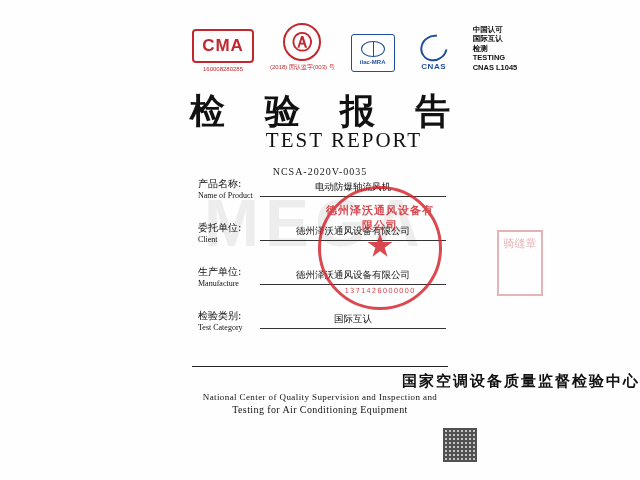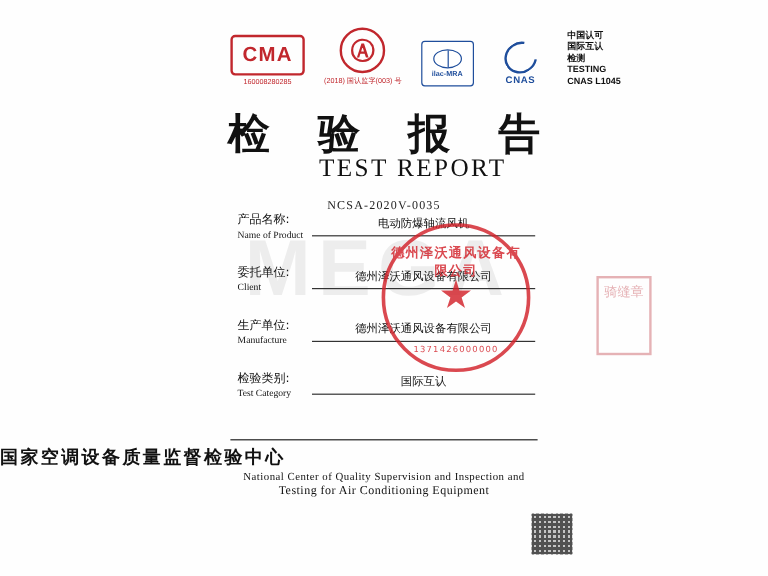--- a/index.html
+++ b/index.html
@@ -326,21 +326,21 @@
     position: absolute;
     left: 192px;
     top: 366px;
     width: 256px;
     border-top: 1px solid #222;
   }
   .org-cn {
     position: absolute;
     top: 372px;
     left: 0; right: 0;
-    text-align: left;
+    text-align: right;
     font-size: 15px;
     letter-spacing: 2px;
     color: #111;
     font-family: "DejaVu Serif", serif;
     font-weight: bold;
   }
   .org-en1 {
     position: absolute;
     top: 392px;
     left: 0; right: 0;

